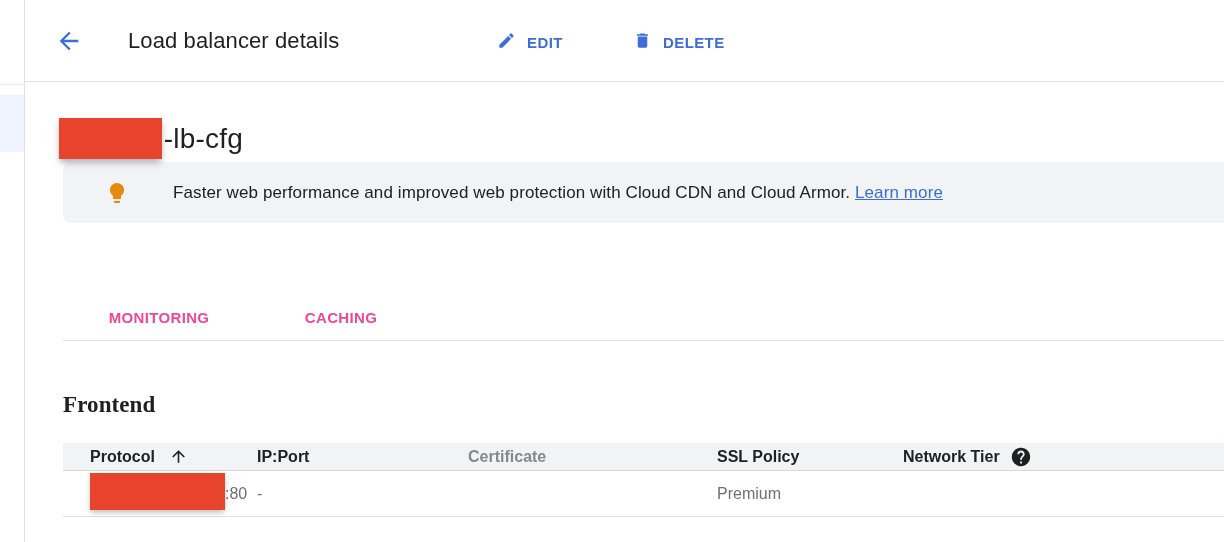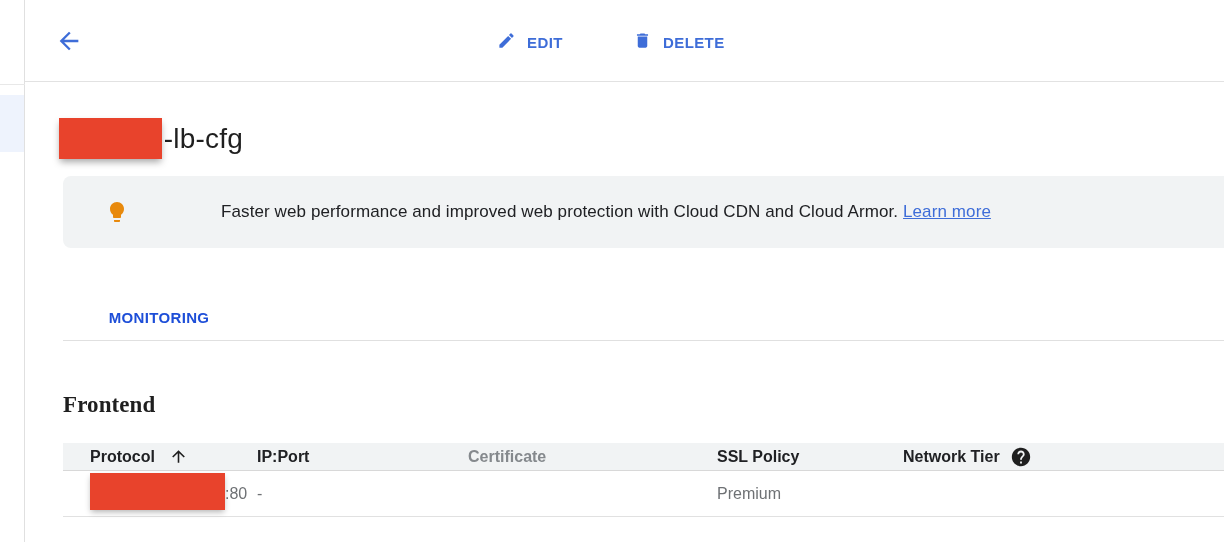--- a/index.html
+++ b/index.html
@@ -24,30 +24,30 @@
   .delete-btn { left:608px; }
 
   
   .redact { background:#E8432C; box-shadow:0 4px 7px -1px rgba(0,0,0,.35); }
 
   
   .lb-name { position:absolute; left:148px; top:118px; height:41px; line-height:41px; font-size:28px; font-weight:500; color:#1F1F1F; letter-spacing:.2px; }
   .redact-title { position:absolute; left:59px; top:118px; width:103px; height:41px; z-index:3; }
 
   
-  .banner { position:absolute; left:63px; top:176px; width:1161px; height:72px; background:#F1F3F4; border-radius:8px 0 0 8px; display:flex; align-items:center;gap:48px; }
+  .banner { position:absolute; left:63px; top:162px; width:1161px; height:61px; background:#F1F3F4; border-radius:8px 0 0 8px; display:flex; align-items:center; }
   .bulb { margin-left:42px; width:24px; height:24px; color:#E8890C; flex:0 0 auto; }
   .bulb svg { width:24px; height:24px; }
   .banner-text { margin-left:44px; font-size:17px; color:#202124; letter-spacing:.1px; }
   .banner-link { color:#3E6DD8; text-decoration:underline; cursor:pointer; }
 
   
   .tab-divider { position:absolute; left:63px; top:340px; width:1161px; height:1px; background:#E0E0E0; }
   .tabs { position:absolute; left:63px; top:293px; height:48px; display:flex; z-index:2; }
-  .tab { position:relative; height:48px; display:flex; align-items:center; justify-content:center; font-size:15px; font-weight:700; letter-spacing:.35px; color:#1d4ed8; cursor:pointer; }
+  .tab { position:relative; height:48px; display:flex; align-items:center; justify-content:center; font-size:15px; font-weight:700; letter-spacing:.35px; color:#ec4899; cursor:pointer; }
   .tab-details { width:157px; color:#4285F4; }
   .tab-monitoring { width:192px; }
   .tab-caching { width:172px; }
   .tab-underline { position:absolute; left:0; bottom:0; width:100%; height:3px; background:#4285F4; }
 
   
   .section-heading { position:absolute; left:63px; top:392px; font-size:23px; font-weight:700; color:#1F1F1F; letter-spacing:.1px;font-family:Liberation Serif, serif; }
 
   .table { position:absolute; left:63px; top:443px; width:1161px; }
   .tr { display:grid; grid-template-columns:167px 211px 249px 186px 1fr; padding-left:27px; align-items:center; }
@@ -73,20 +73,21 @@
   </div>
 
   <div class="topbar">
     <div class="back-btn">
       <span>
         <svg viewBox="0 0 24 24" fill="currentColor">
             <path d="M20 11H7.83l5.59-5.59L12 4l-8 8 8 8 1.41-1.41L7.83 13H20v-2z"></path>
           </svg>
       </span>
     </div>
+    <div class="topbar-title">Load balancer details</div>
     <div class="bar-btn edit-btn">
       <span>
         <svg viewBox="0 0 24 24" fill="currentColor">
             <path d="M3 17.25V21h3.75L17.81 9.94l-3.75-3.75L3 17.25zM20.71 7.04a.996.996 0 0 0 0-1.41l-2.34-2.34a.996.996 0 0 0-1.41 0l-1.83 1.83 3.75 3.75 1.83-1.83z"></path>
           </svg>
       </span>
       <span class="lbl">EDIT</span>
     </div>
     <div class="bar-btn delete-btn">
       <span>
@@ -110,20 +111,23 @@
     <div class="banner-text">
       <span>Faster web performance and improved web protection with Cloud CDN and Cloud Armor.</span>
       <span class="banner-link">Learn more</span>
     </div>
   </div>
 
   <div class="tab-divider"></div>
   <div class="tabs">
     <div class="tab tab-monitoring">
       <span>MONITORING</span>
+    </div>
+    <div class="tab tab-caching">
+      <span>CACHING</span>
     </div>
   </div>
 
   <div class="section-heading">Frontend</div>
 
   <div class="table">
     <div class="tr thead">
       <div class="th">
         <span>Protocol</span>
         <span class="sort-icon">

